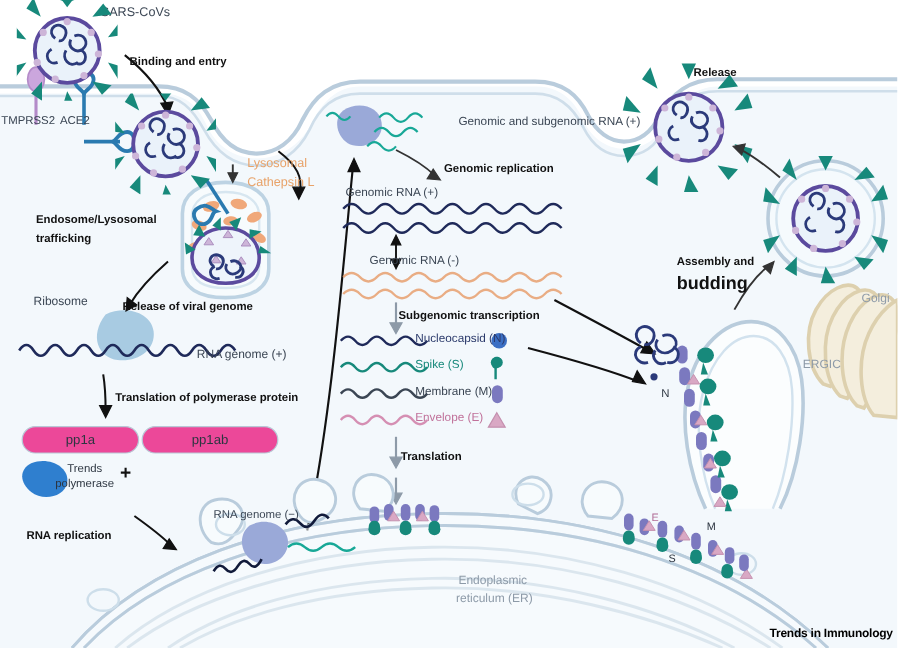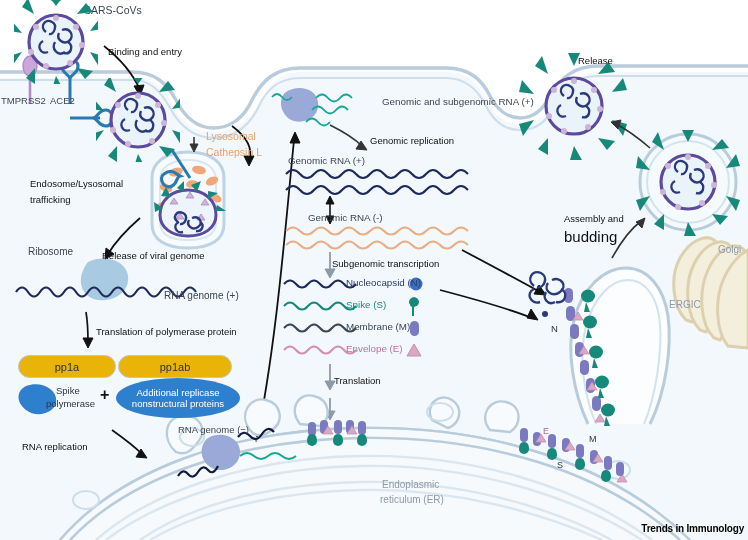--- a/index.html
+++ b/index.html
@@ -1,24 +1,24 @@
 <!DOCTYPE html>
 <html><head>
 <meta charset="utf-8">
 <style>
   html,body{margin:0;padding:0;background:#fff;}
   body{font-family:"Liberation Sans",sans-serif;}
   #stage{position:relative;width:748px;height:540px;background:#ffffff;overflow:hidden;}
   .abs{position:absolute;}
   .lbl{position:absolute;font-family:"Liberation Sans",sans-serif;white-space:nowrap;}
-  .bold{font-weight:normal;color:#111111;}
+  .bold{font-weight:bold;color:#111111;}
   .plain{color:#3b4654;}
   .orange{color:#e8a36a;}
   .grey{color:#8d9aa8;}
-  .pill{position:absolute;border:1px solid #b9c7d6;border-radius:14px;background:#eab308;
+  .pill{position:absolute;border:1px solid #b9c7d6;border-radius:14px;background:#ec4899;
         display:flex;align-items:center;justify-content:center;color:#2c3540;}
   .ellipse{position:absolute;border-radius:50%;background:#2f7fcf;color:#fff;
         display:flex;align-items:center;justify-content:center;text-align:center;line-height:1.15;}
   .footer{position:absolute;font-weight:bold;font-size:10px;color:#000;letter-spacing:-.2px;}
   svg{display:block;}
   .nosel{user-select:none;}
 </style>
 </head>
 <body>
 
@@ -496,31 +496,25 @@
   <div class="lbl plain nosel" style="left:164px;top:290px;font-size:10px;">RNA genome (+)</div>
 
   <div class="lbl bold nosel" style="left:96px;top:326px;font-size:9.5px;">Translation of polymerase protein</div>
 
   <div class="pill nosel" style="left:18px;top:355px;width:96px;height:21px;font-size:11px;">pp1a</div>
   <div class="pill nosel" style="left:118px;top:355px;width:112px;height:21px;font-size:11px;">pp1ab</div>
 
   <svg class="abs" style="left:18px;top:382px" width="44" height="34">
     <path d="M8,4 C24,-2 40,8 38,20 C36,32 18,36 8,28 C-2,20 -2,9 8,4 Z" fill="#2f7fcf"></path>
   </svg>
-  <div class="lbl plain nosel" style="left:56px;top:385px;font-size:9.5px;color:#2c3540;">Spike</div>
+  <div class="lbl plain nosel" style="left:56px;top:385px;font-size:9.5px;color:#2c3540;">Trends</div>
   <div class="lbl plain nosel" style="left:46px;top:398px;font-size:9.5px;color:#2c3540;">polymerase</div>
 
   <div class="lbl nosel" style="left:100px;top:386px;font-size:16px;font-weight:bold;color:#111;">+</div>
 
-  <div class="ellipse nosel" style="left:116px;top:378px;width:124px;height:40px;font-size:9.6px;">
-    <div>
-      <div>Additional replicase</div>
-      <div>nonstructural proteins</div>
-    </div>
-  </div>
 
   <div class="lbl bold nosel" style="left:22px;top:441px;font-size:9.5px;">RNA replication</div>
 
   <div class="lbl plain nosel" style="left:178px;top:424px;font-size:9.5px;">RNA genome (−)</div>
 
   <div class="lbl plain nosel" style="left:382px;top:96px;font-size:9.8px;">Genomic and subgenomic RNA (+)</div>
 
   <div class="lbl bold nosel" style="left:370px;top:135px;font-size:9.5px;">Genomic replication</div>
 
   <div class="lbl plain nosel" style="left:288px;top:155px;font-size:9.8px;">Genomic RNA (+)</div>

